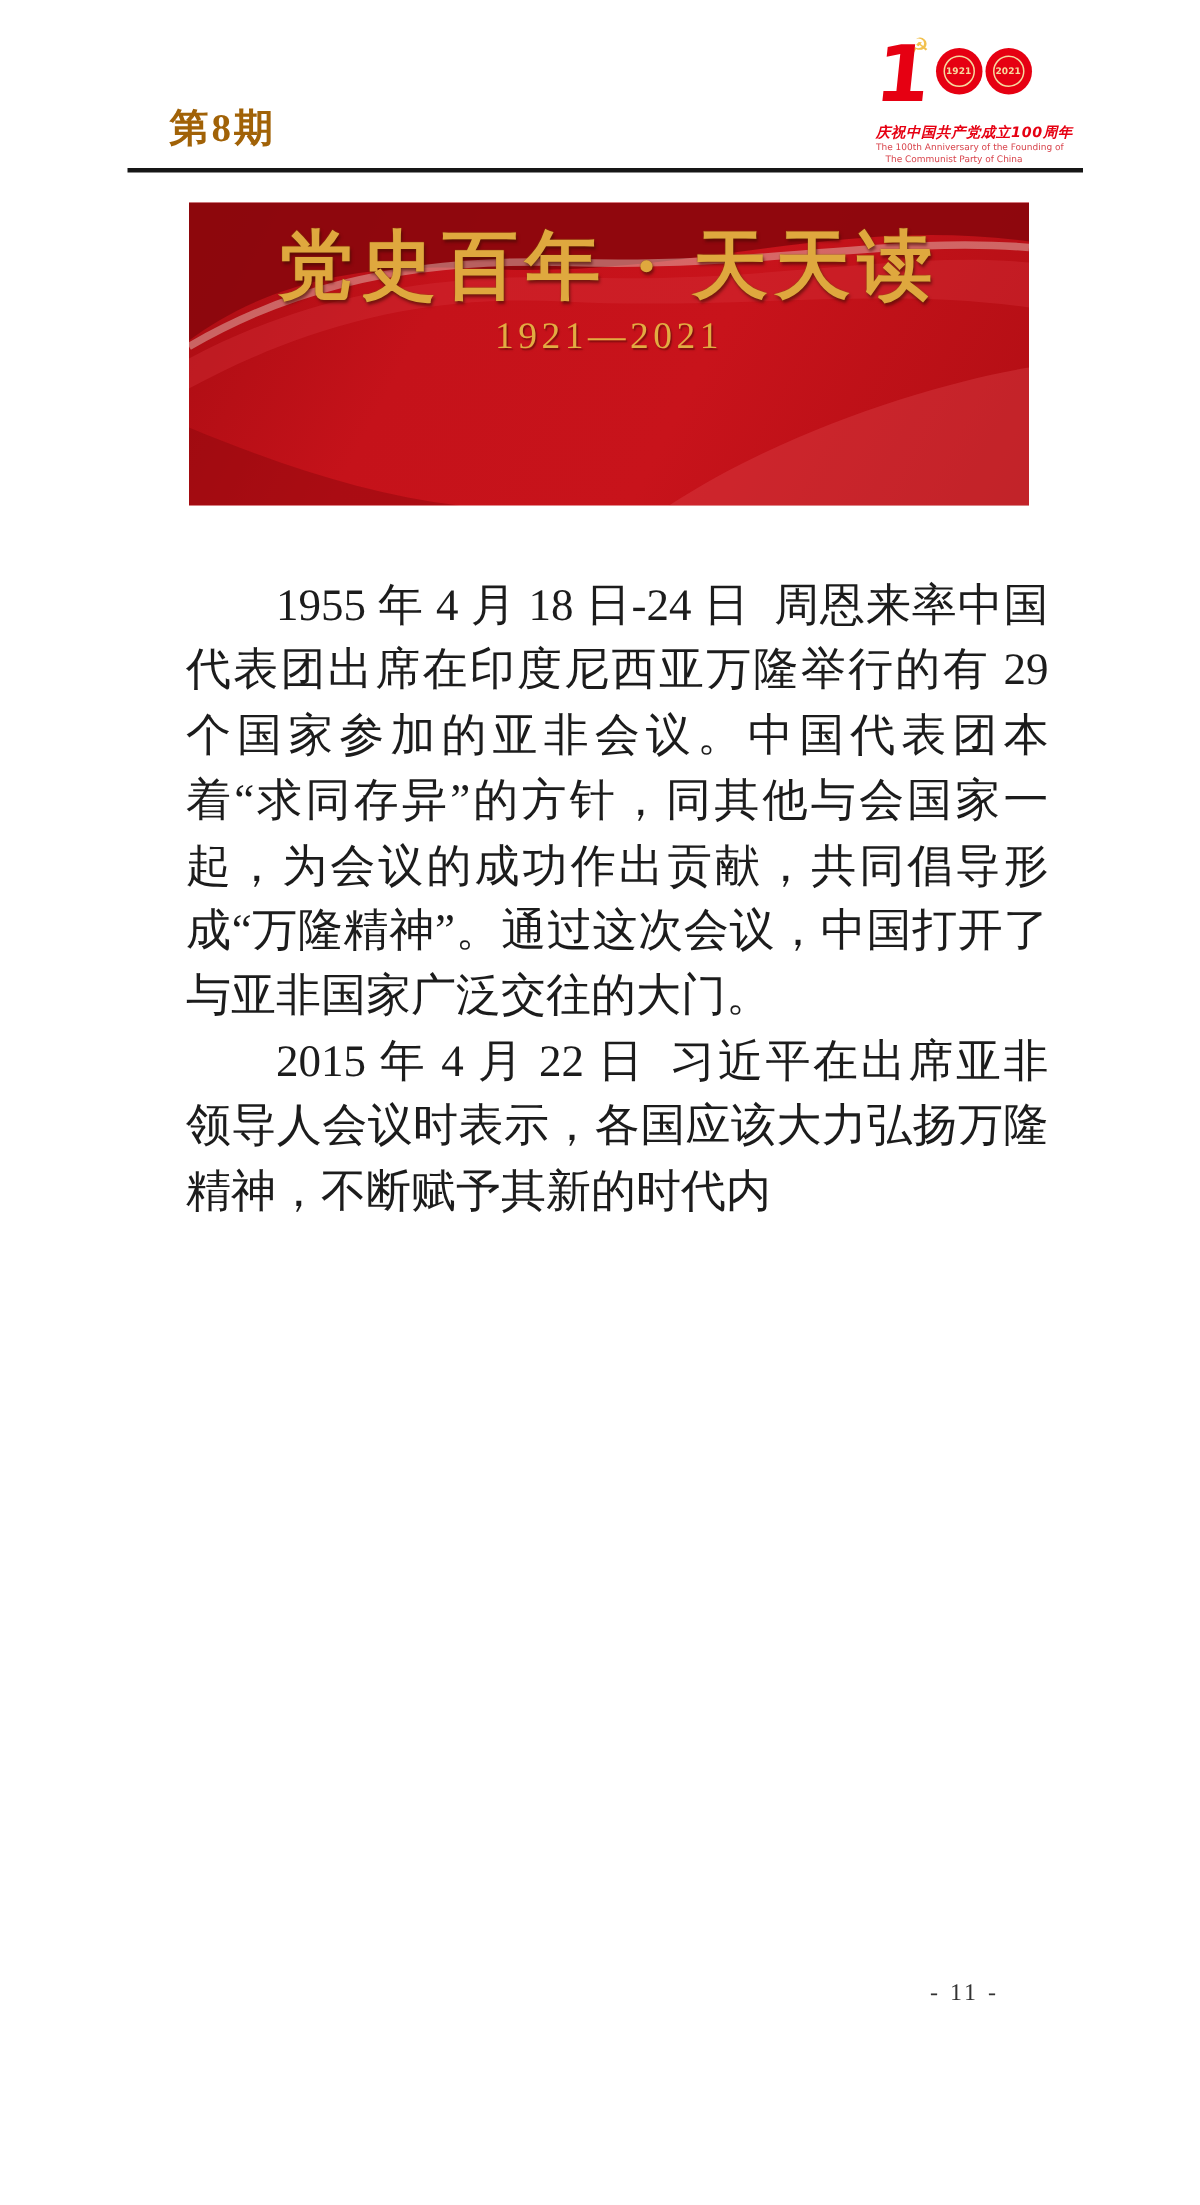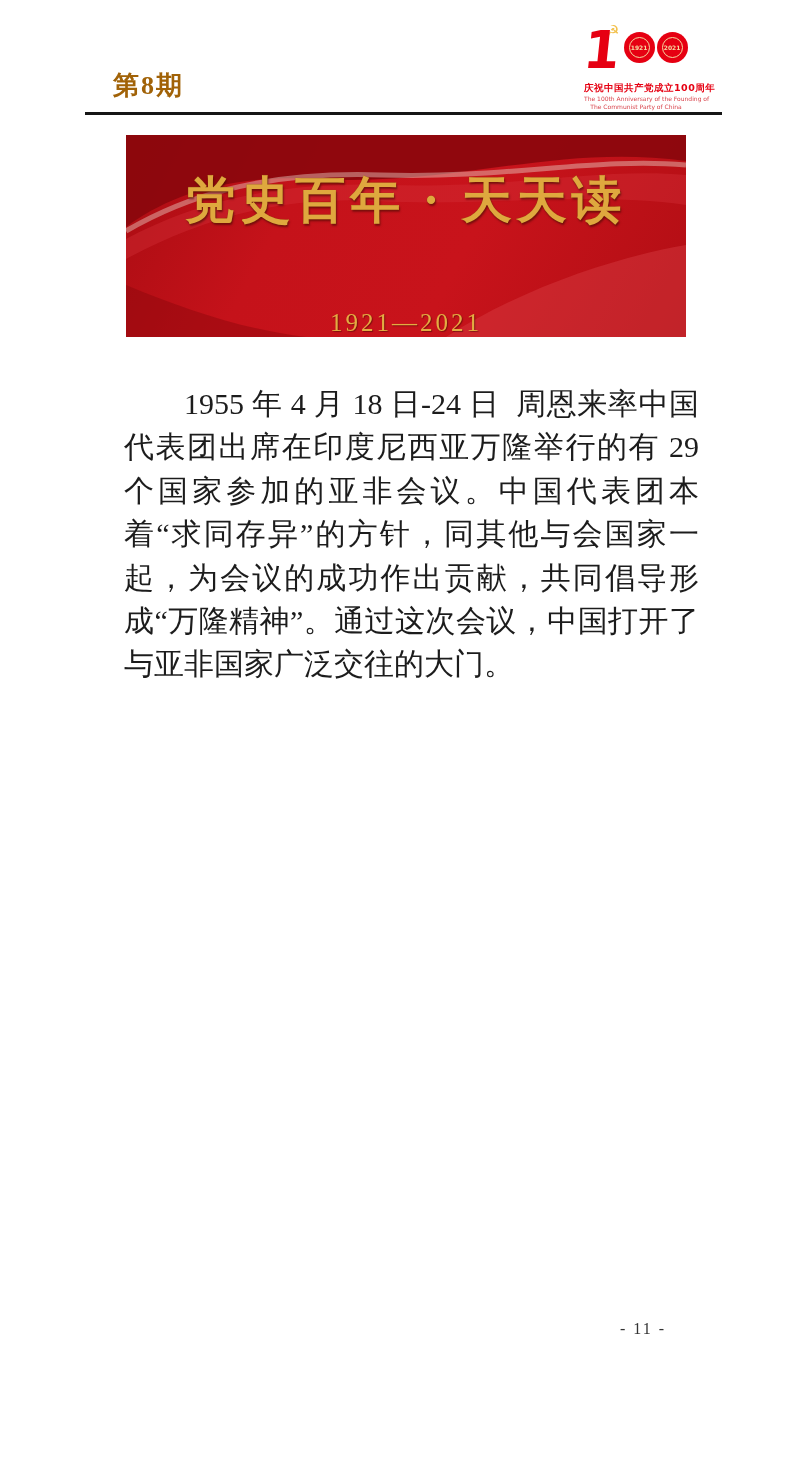--- a/index.html
+++ b/index.html
@@ -43,37 +43,38 @@
   .logo-ring-inner {
     width:21px; height:21px; border-radius:50%; border:1.5px solid #f6d9a0;
     display:flex; align-items:center; justify-content:center;
     color:#f6d9a0; font-size:6px; font-weight:bold; letter-spacing:0;
     font-family:"DejaVu Sans",sans-serif;
   }
   .logo-caption-cn {
     margin-top:4px; font-size:9.5px; font-weight:bold; color:#e60012;
     white-space:nowrap; letter-spacing:0.5px;
     font-family:"DejaVu Sans",sans-serif;
+    font-style:italic;
   }
   .logo-caption-en {
     font-size:6px; line-height:7.5px; color:#d8444c; white-space:nowrap;
     font-family:"DejaVu Sans",sans-serif;
   }
 
   
   .banner {
     position:absolute; left:126px; top:135px; width:560px; height:202px;
     background:linear-gradient(118deg,#a90c12 0%,#c5121a 30%,#c8131b 60%,#b20e14 100%);
     overflow:hidden;
   }
   .banner svg.waves { position:absolute; left:0; top:0; width:100%; height:100%; }
   .banner-text {
     position:absolute; left:0; top:0; width:100%; height:100%;
-    display:flex; flex-direction:column; align-items:center; justify-content:space-between;
-    gap:26px; padding-top:32px;
+    display:flex; flex-direction:column; align-items:center; justify-content:flex-start;
+    gap:0; padding-top:9px;
   }
   .banner-title {
     font-size:50px; font-weight:bold; color:#dfa83e; letter-spacing:5px;
     text-shadow:1px 2px 2px rgba(60,10,0,0.55), 0 0 1px #8a5a10;
     white-space:nowrap;
   }
   .banner-subtitle {
     font-size:25px; font-weight:normal; color:#e2ac42; letter-spacing:3px;
     text-shadow:1px 1px 1px rgba(60,10,0,0.5);
   }
@@ -130,17 +131,20 @@
     <div class="banner-text">
       <div class="banner-title">党史百年 · 天天读</div>
       <div class="banner-subtitle">1921—2021</div>
     </div>
   </div>
 
   <div class="content">
     <p>
       <span class="para-date">1955 年 4 月 18 日-24 日</span><span>周恩来率中国代表团出席在印度尼西亚万隆举行的有 29 个国家参加的亚非会议。中国代表团本着“求同存异”的方针，同其他与会国家一起，为会议的成功作出贡献，共同倡导形成“万隆精神”。通过这次会议，中国打开了与亚非国家广泛交往的大门。</span>
     </p>
+    <p>
+      <span class="para-date">2015 年 4 月 22 日</span><span>习近平在出席亚非领导人会议时表示，各国应该大力弘扬万隆精神，不断赋予其新的时代内</span>
+    </p>
   </div>
 
   <div class="page-number">- 11 -</div>
 
 </div>
 
 </body></html>

